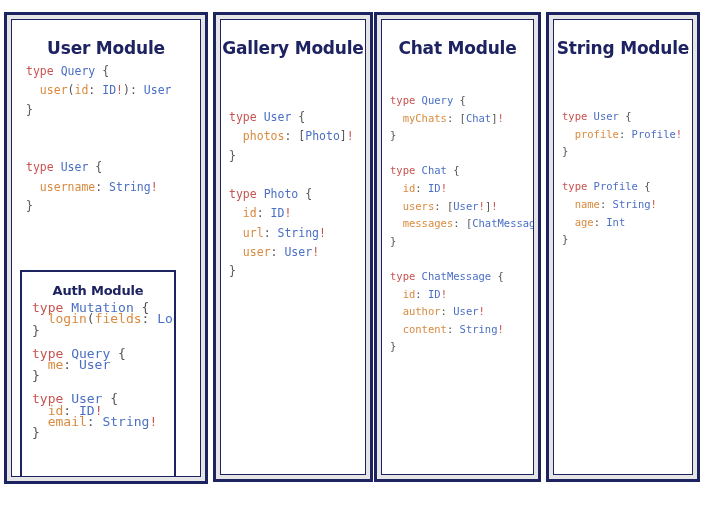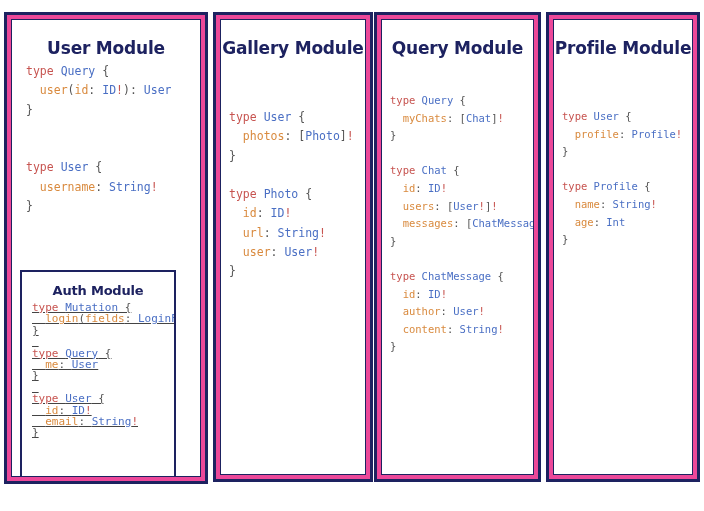--- a/index.html
+++ b/index.html
@@ -17,21 +17,21 @@
     position: relative;
     width: 704px;
     height: 511px;
     background: #ffffff;
   }
 
   
   .panel {
     position: absolute;
     box-sizing: border-box;
-    background: #ec4899;
+    background: #e5e5e5;
     border: 3px solid #1d2260;
     padding: 4px;
   }
   .panel-inner {
     box-sizing: border-box;
     width: 100%;
     height: 100%;
     border: 1px solid #1d2260;
     background: #ffffff;
     position: relative;
@@ -57,21 +57,21 @@
   }
 
   
   .code {
     font-family: "DejaVu Sans Mono", "Liberation Mono", monospace;
     white-space: pre;
     color: #444444;
   }
   .code-lg   { font-size: 11.5px; line-height: 19.3px; }
   .code-md   { font-size: 10.5px; line-height: 17.6px; }
-  .code-sm   { font-size: 11px;  line-height: 11.4px; text-decoration: underline; }
+  .code-sm   { font-size: 13px;  line-height: 11.4px; }
 
   
   .k  { color: #c75450; }   
   .t  { color: #4a6fc4; }   
   .f  { color: #d98a3e; }   
   .p  { color: #555555; }   
   .b  { color: #c75450; }   
 
   
   #panel-user    { left: 4px;   top: 12px;  width: 204px; height: 472px; }
@@ -116,27 +116,27 @@
   <div class="panel" id="panel-gallery">
     <div class="panel-inner">
       <div class="panel-title main">Gallery Module</div>
       <div class="spacer-xl"></div>
       <div class="code code-lg code-block mid"><div><span class="k">type </span><span class="t">User</span><span class="p"> {</span></div><div><span class="p">  </span><span class="f">photos</span><span class="p">: </span><span class="p">[</span><span class="t">Photo</span><span class="p">]</span><span class="b">!</span></div><div><span class="p">}</span></div><div>&nbsp;</div><div><span class="k">type </span><span class="t">Photo</span><span class="p"> {</span></div><div><span class="p">  </span><span class="f">id</span><span class="p">: </span><span class="t">ID</span><span class="b">!</span></div><div><span class="p">  </span><span class="f">url</span><span class="p">: </span><span class="t">String</span><span class="b">!</span></div><div><span class="p">  </span><span class="f">user</span><span class="p">: </span><span class="t">User</span><span class="b">!</span></div><div><span class="p">}</span></div></div>
     </div>
   </div>
 
   <div class="panel" id="panel-chat">
     <div class="panel-inner">
-      <div class="panel-title main">Query Module</div>
+      <div class="panel-title main">Chat Module</div>
       <div class="spacer-lg"></div>
       <div class="code code-md code-block mid"><div><span class="k">type </span><span class="t">Query</span><span class="p"> {</span></div><div><span class="p">  </span><span class="f">myChats</span><span class="p">: </span><span class="p">[</span><span class="t">Chat</span><span class="p">]</span><span class="b">!</span></div><div><span class="p">}</span></div><div>&nbsp;</div><div><span class="k">type </span><span class="t">Chat</span><span class="p"> {</span></div><div><span class="p">  </span><span class="f">id</span><span class="p">: </span><span class="t">ID</span><span class="b">!</span></div><div><span class="p">  </span><span class="f">users</span><span class="p">: </span><span class="p">[</span><span class="t">User</span><span class="b">!</span><span class="p">]</span><span class="b">!</span></div><div><span class="p">  </span><span class="f">messages</span><span class="p">: </span><span class="p">[</span><span class="t">ChatMessage</span></div><div><span class="p">}</span></div><div>&nbsp;</div><div><span class="k">type </span><span class="t">ChatMessage</span><span class="p"> {</span></div><div><span class="p">  </span><span class="f">id</span><span class="p">: </span><span class="t">ID</span><span class="b">!</span></div><div><span class="p">  </span><span class="f">author</span><span class="p">: </span><span class="t">User</span><span class="b">!</span></div><div><span class="p">  </span><span class="f">content</span><span class="p">: </span><span class="t">String</span><span class="b">!</span></div><div><span class="p">}</span></div></div>
     </div>
   </div>
 
   <div class="panel" id="panel-profile">
     <div class="panel-inner">
-      <div class="panel-title main">Profile Module</div>
+      <div class="panel-title main">String Module</div>
       <div class="spacer-xl"></div>
       <div class="code code-md code-block mid"><div><span class="k">type </span><span class="t">User</span><span class="p"> {</span></div><div><span class="p">  </span><span class="f">profile</span><span class="p">: </span><span class="t">Profile</span><span class="b">!</span></div><div><span class="p">}</span></div><div>&nbsp;</div><div><span class="k">type </span><span class="t">Profile</span><span class="p"> {</span></div><div><span class="p">  </span><span class="f">name</span><span class="p">: </span><span class="t">String</span><span class="b">!</span></div><div><span class="p">  </span><span class="f">age</span><span class="p">: </span><span class="t">Int</span></div><div><span class="p">}</span></div></div>
     </div>
   </div>
 
 </div>
 
 </body></html>

